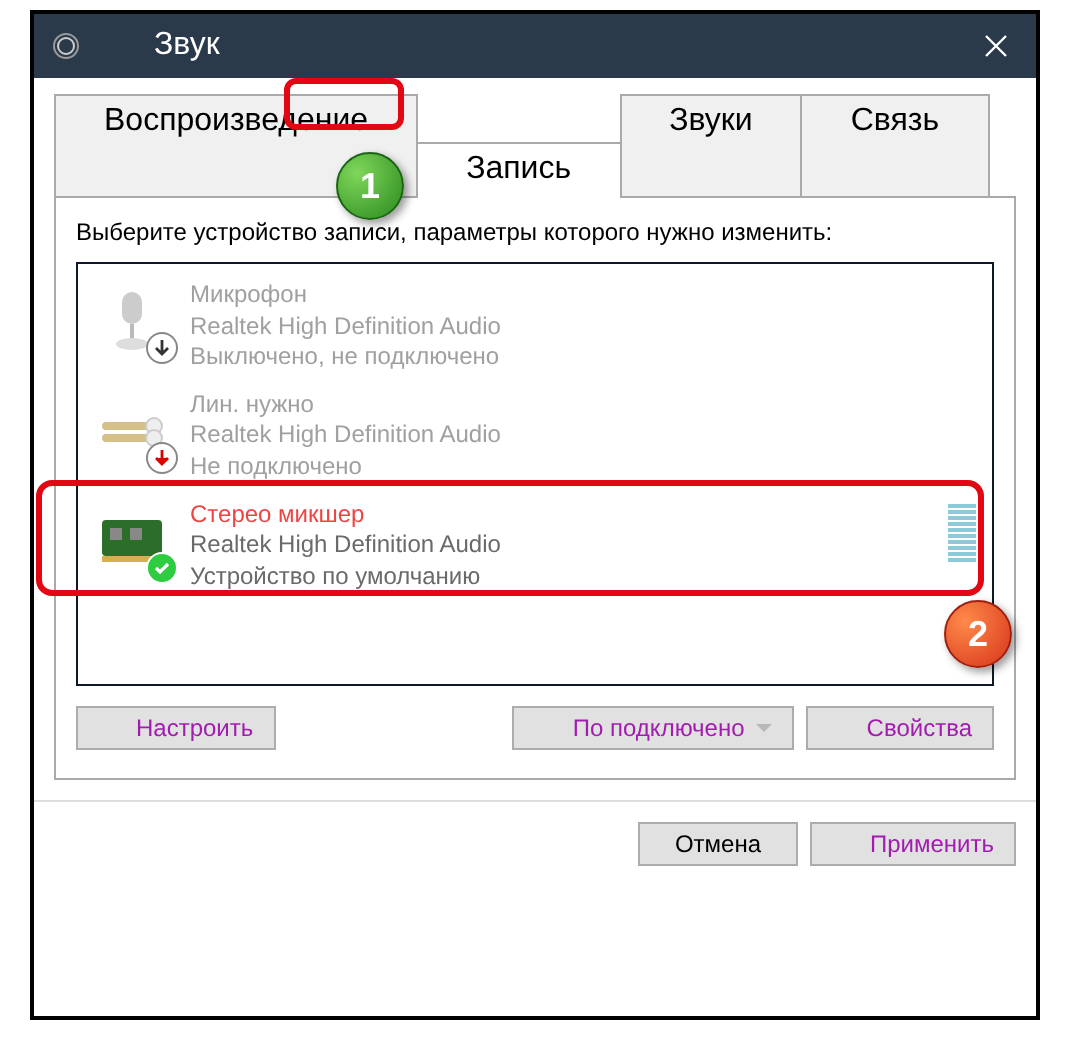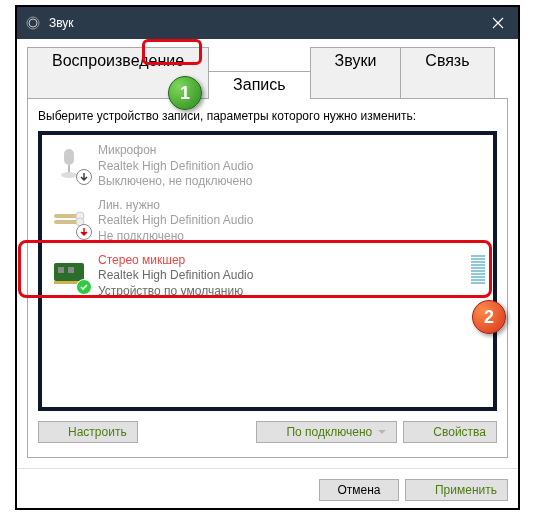--- a/index.html
+++ b/index.html
@@ -1,52 +1,52 @@
 <!DOCTYPE html>
 <html><head>
 <meta charset="utf-8">
 <style>
 * { box-sizing: border-box; margin: 0; padding: 0; font-family: 'Segoe UI', Tahoma, sans-serif; }
 body { background: #fff; width: 536px; height: 519px; position: relative; }
 .outer { position: absolute; top: 5px; left: 15px; width: 505px; height: 505px; border: 2px solid #000; background: #fff; }
 .titlebar { height: 32px; background: #2b3a4a; display: flex; align-items: center; color: #fff; padding: 0 8px; }
 .titlebar .icon-sound { width: 16px; height: 16px; margin-right: 8px; display: flex; align-items: center; justify-content: center; }
-.titlebar .title { font-size: 12px; flex: 1; }
+.titlebar .title { font-size: 16px; flex: 1; margin-left: 28px; }
 .titlebar .close { width: 40px; height: 32px; display: flex; align-items: center; justify-content: center; cursor: pointer; margin-right: -8px; }
 .body { padding: 8px 10px 10px 10px; background: #fff; }
 
 .tabs { display: flex; position: relative; border-bottom: 1px solid #aaa; }
 .tab { padding: 4px 24px; font-size: 16px; background: #f0f0f0; border: 1px solid #aaa; border-bottom: none; margin-right: -1px; cursor: pointer; position: relative; }
 .tab.active { background: #fff; z-index: 2; margin-top: 24px; }
 .tab.active::after { content: ''; position: absolute; left: 0; right: 0; bottom: -1px; height: 1px; background: #fff; }
 
 .tab-highlight { position: absolute; top: 39px; left: 142px; width: 60px; height: 26px; border: 3px solid #e30613; border-radius: 6px; pointer-events: none; z-index: 10; }
 
 .panel { border: 1px solid #aaa; border-top: none; padding: 10px 10px 14px 10px; }
 .instruction { font-size: 12px; margin-bottom: 8px; }
 
-.devlist { border: 4px solid #0f172a; background: #fff; height: 280px; padding: 4px 0; overflow: hidden; position: relative; }
+.devlist { border: 1px solid #0f172a; background: #fff; height: 212px; padding: 4px 0; overflow: hidden; position: relative; }
 .device { display: flex; padding: 4px 8px; gap: 8px; align-items: flex-start; }
 .device-icon { width: 40px; height: 40px; position: relative; flex-shrink: 0; }
 .device-info { flex: 1; font-size: 12px; line-height: 1.3; }
 .device-name { color: #ef4444; }
 .device-driver { color: #6a6a6a; }
 .device-status { color: #6a6a6a; }
 .device.disabled .device-name,
 .device.disabled .device-driver,
 .device.disabled .device-status { color: #a0a0a0; }
 .level-meter { width: 14px; display: flex; flex-direction: column; gap: 1px; margin-top: 2px; }
 .level-bar { height: 2px; background: #8fc8d8; }
 
 .device-highlight { position: absolute; border: 3px solid #e30613; border-radius: 8px; pointer-events: none; z-index: 5; left: 18px; top: 240px; width: 474px; height: 58px; }
 
 .btn-row { display: flex; gap: 6px; margin-top: 10px; }
 .btn-row .spacer { flex: 1; }
 button.w { font-size: 12px; padding: 3px 10px; min-width: 80px; border: 1px solid #adadad; background: #e1e1e1; cursor: pointer; }
-button.w:disabled { color: #4d7c0f; cursor: default; padding-left: 29px; }
+button.w:disabled { color: #a21caf; cursor: default; padding-left: 29px; }
 button.w.default { border: 2px solid #0078d7; padding: 2px 9px; }
 button.w.dropdown::after { content: ''; display: inline-block; margin-left: 6px; border: 4px solid transparent; border-top-color: #555; position: relative; top: 2px; }
 button.w.dropdown:disabled::after { border-top-color: #b8b8b8; }
 
 .bottom-row { display: flex; justify-content: flex-end; gap: 6px; padding: 10px; border-top: 1px solid #ddd; }
 
 .badge { position: absolute; width: 34px; height: 34px; border-radius: 50%; display: flex; align-items: center; justify-content: center; color: #fff; font-weight: bold; font-size: 18px; z-index: 20; box-shadow: 2px 2px 4px rgba(0,0,0,0.4); }
 .badge.green { background: radial-gradient(circle at 30% 30%, #7fd65a, #2a8a1e); border: 1px solid #1c6413; top: 76px; left: 168px; }
 .badge.red { background: radial-gradient(circle at 30% 30%, #ff8a4a, #d6341a); border: 1px solid #a02010; top: 300px; left: 472px; }
 

